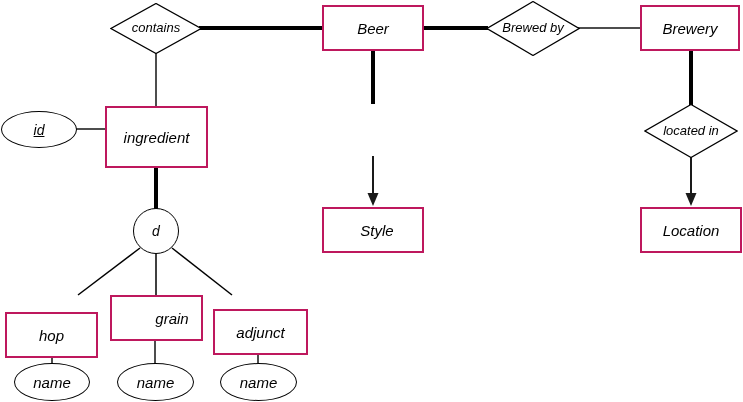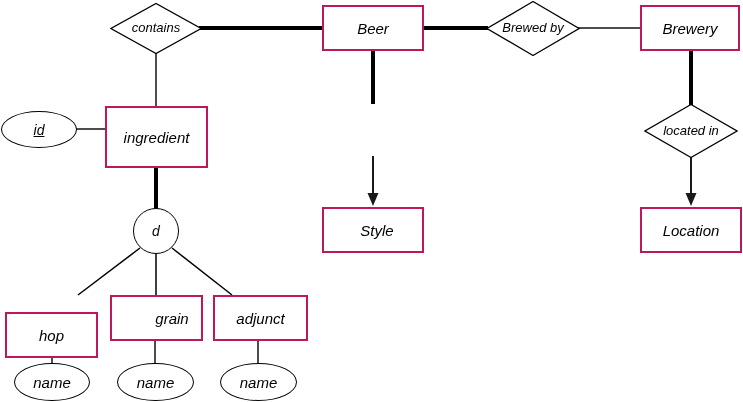--- a/index.html
+++ b/index.html
@@ -123,21 +123,21 @@
   </div>
 
   <div class="node entity" style="left:5px; top:312px; width:93px; height:46px;text-align:right;">
     <span>hop</span>
   </div>
 
   <div class="node entity" style="left:110px; top:295px; width:93px; height:46px;padding-left:31px;">
     <span>grain</span>
   </div>
 
-  <div class="node entity" style="left:213px; top:295px; width:95px; height:46px;">
+  <div class="node entity" style="left:213px; top:309px; width:95px; height:46px;">
     <span>adjunct</span>
   </div>
 
   <div class="node ellipse" style="left:1px; top:111px; width:76px; height:37px;">
     <span class="key-label">id</span>
   </div>
 
   <div class="node ellipse" style="left:14px; top:363px; width:76px; height:38px;">
     <span>name</span>
   </div>

